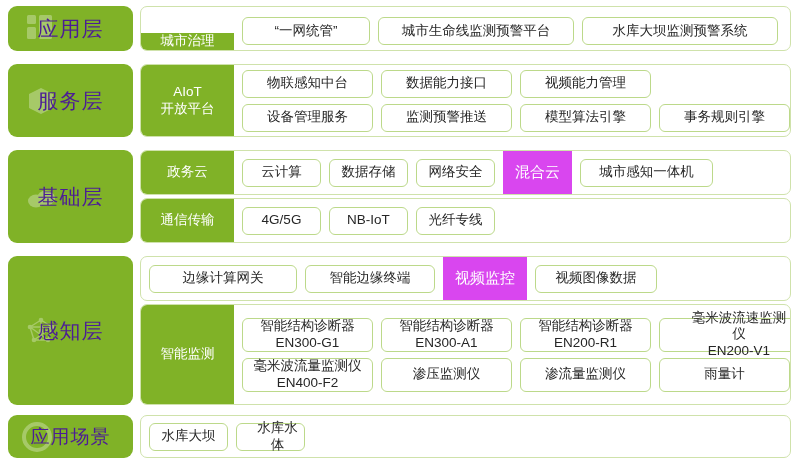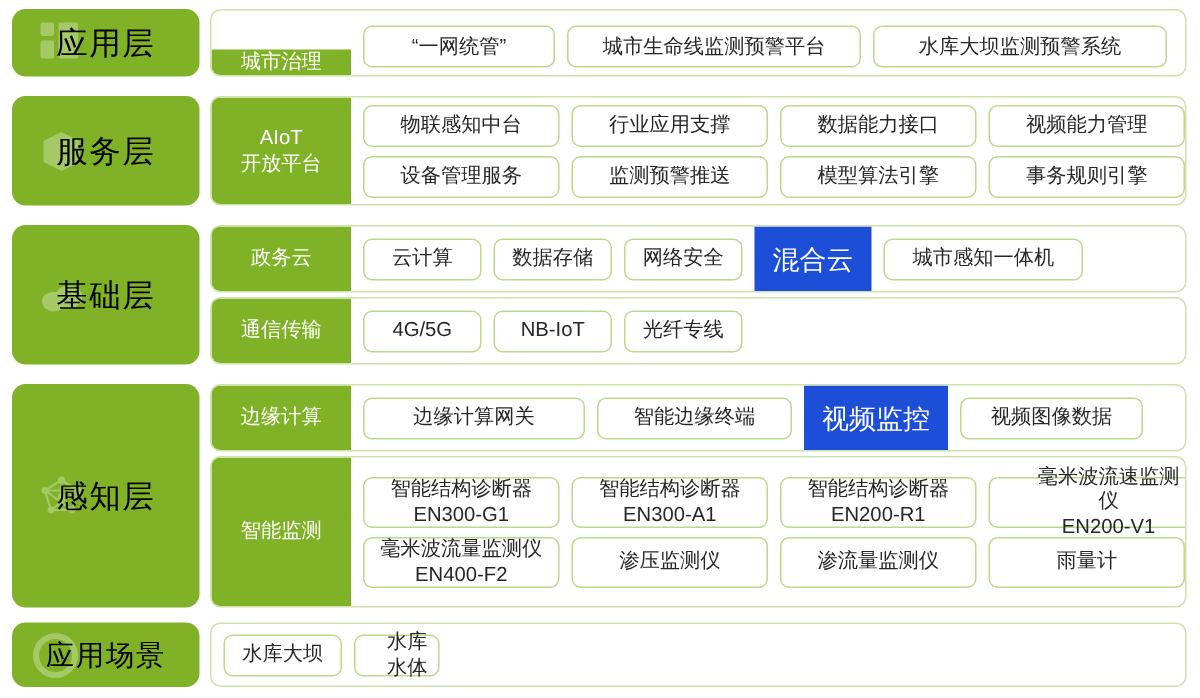--- a/index.html
+++ b/index.html
@@ -20,21 +20,21 @@
     background: #ffffff;
   }
 
   
   .layer-block {
     position: absolute;
     left: 8px;
     width: 125px;
     background: #80b227;
     border-radius: 9px;
-    color: #000000;
+    color: #4c1d95;
     display: flex;
     align-items: center;
     justify-content: center;
     box-sizing: border-box;
   }
   .layer-block .layer-label {
     font-size: 21px;
     letter-spacing: 1px;
     font-weight: 400;
     position: relative;
@@ -111,23 +111,23 @@
     align-items: center;
     justify-content: center;
     box-sizing: border-box;
     padding: 4px 6px;
     white-space: pre-line;
   }
   .pill.h28 { height: 28px; }
   .pill.h34 { height: 34px; }
 
   .inline-label {
-    background: #1d4ed8;
+    background: #d946ef;
     color: #ffffff;
-    font-size: 18px;
+    font-size: 15px;
     display: flex;
     align-items: center;
     justify-content: center;
     align-self: stretch;
     padding: 0 12px;
     box-sizing: border-box;
     white-space: nowrap;
   }
 </style>
 </head>
@@ -207,21 +207,20 @@
     </div>
   </div>
 
   <div class="content-panel" style="top:64px;height:73px;">
     <div class="panel-row" style="height:71px;">
       <div class="sub-label two-line" style="white-space:pre-line;">AIoT
 开放平台</div>
       <div class="items-col">
         <div class="items-line">
           <div class="pill h28" style="width:131px;">物联感知中台</div>
-          <div class="pill h28" style="width:131px;">行业应用支撑</div>
           <div class="pill h28" style="width:131px;">数据能力接口</div>
           <div class="pill h28" style="width:131px;">视频能力管理</div>
         </div>
         <div class="items-line">
           <div class="pill h28" style="width:131px;">设备管理服务</div>
           <div class="pill h28" style="width:131px;">监测预警推送</div>
           <div class="pill h28" style="width:131px;">模型算法引擎</div>
           <div class="pill h28" style="width:131px;">事务规则引擎</div>
         </div>
       </div>
@@ -255,21 +254,20 @@
           <div class="pill h28" style="width:79px;">4G/5G</div>
           <div class="pill h28" style="width:79px;">NB-IoT</div>
           <div class="pill h28" style="width:79px;">光纤专线</div>
         </div>
       </div>
     </div>
   </div>
 
   <div class="content-panel" style="top:256px;height:45px;">
     <div class="panel-row" style="height:43px;">
-      <div class="sub-label">边缘计算</div>
       <div class="items-col" style="flex:0 0 auto;">
         <div class="items-line">
           <div class="pill h28" style="width:148px;">边缘计算网关</div>
           <div class="pill h28" style="width:130px;">智能边缘终端</div>
         </div>
       </div>
       <div class="inline-label" style="margin-left:8px;">视频监控</div>
       <div class="items-col" style="flex:1 1 auto;">
         <div class="items-line">
           <div class="pill h28" style="width:122px;">视频图像数据</div>
@@ -301,19 +299,19 @@
         </div>
       </div>
     </div>
   </div>
 
   <div class="content-panel" style="top:415px;height:43px;">
     <div class="panel-row" style="height:41px;">
       <div class="items-col">
         <div class="items-line">
           <div class="pill h28" style="width:79px;">水库大坝</div>
-          <div class="pill h28" style="width:57px;padding-left:20px;">水库水体</div>
+          <div class="pill h28" style="width:69px;padding-left:20px;">水库水体</div>
         </div>
       </div>
     </div>
   </div>
 
 </div>
 
 </body></html>

